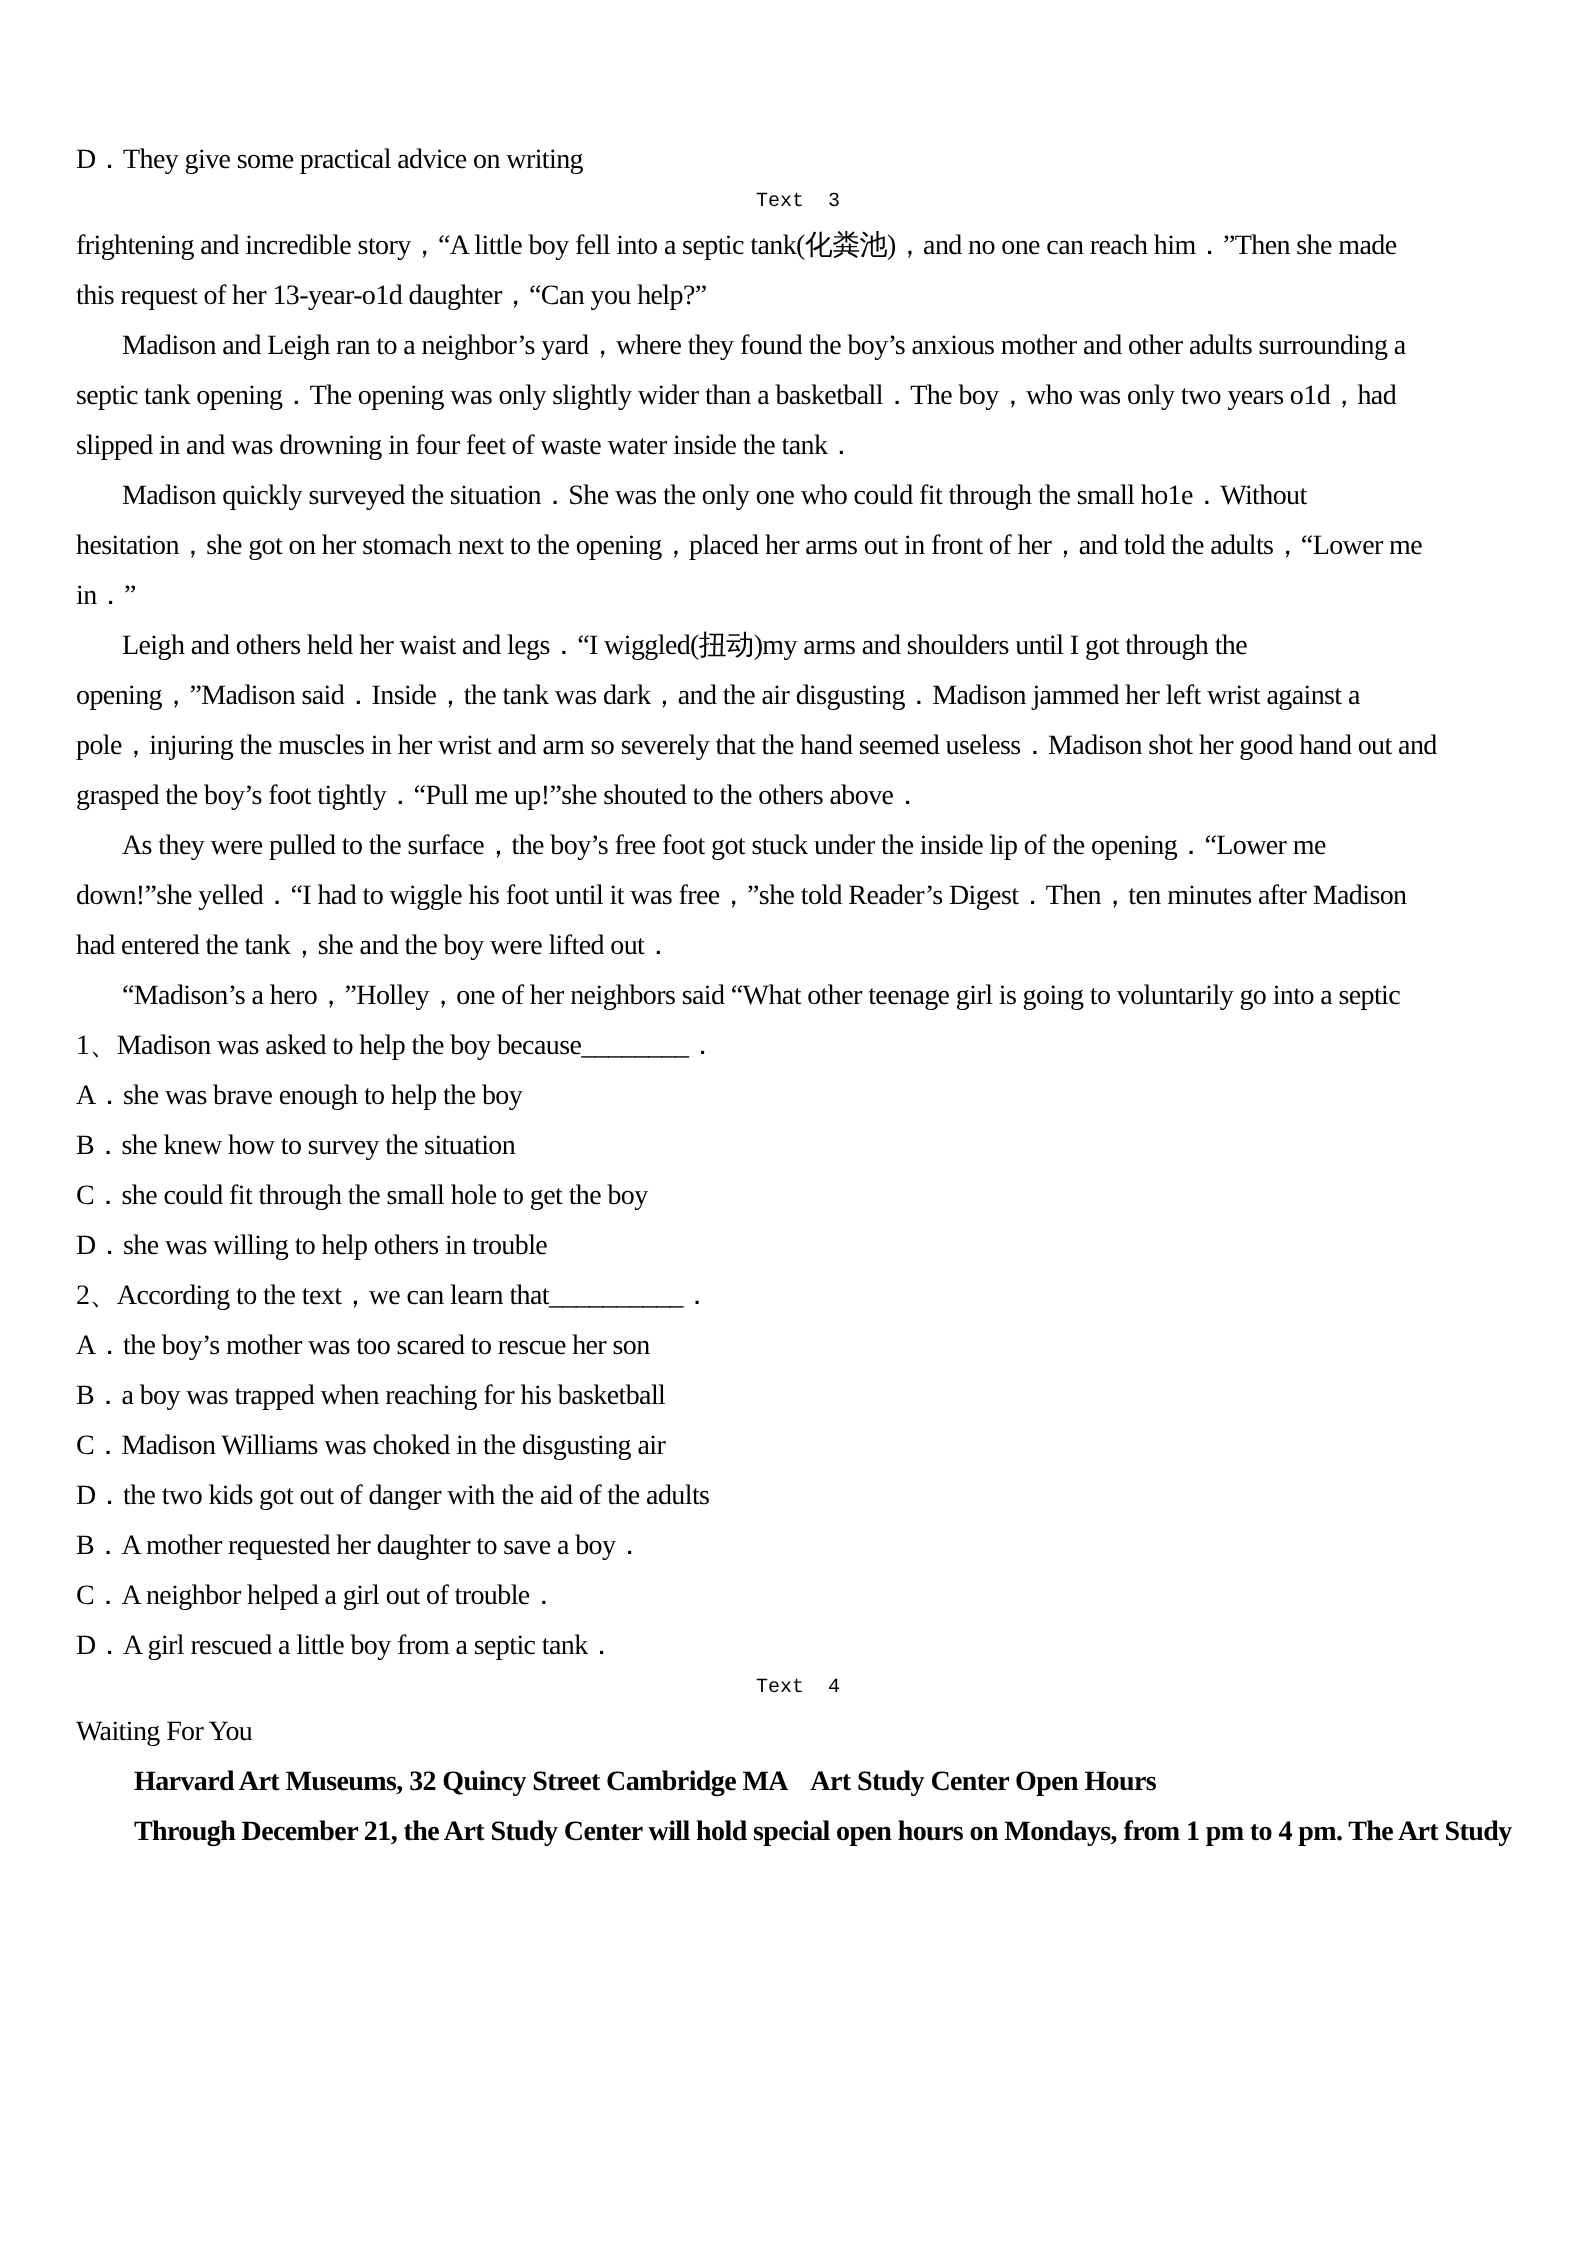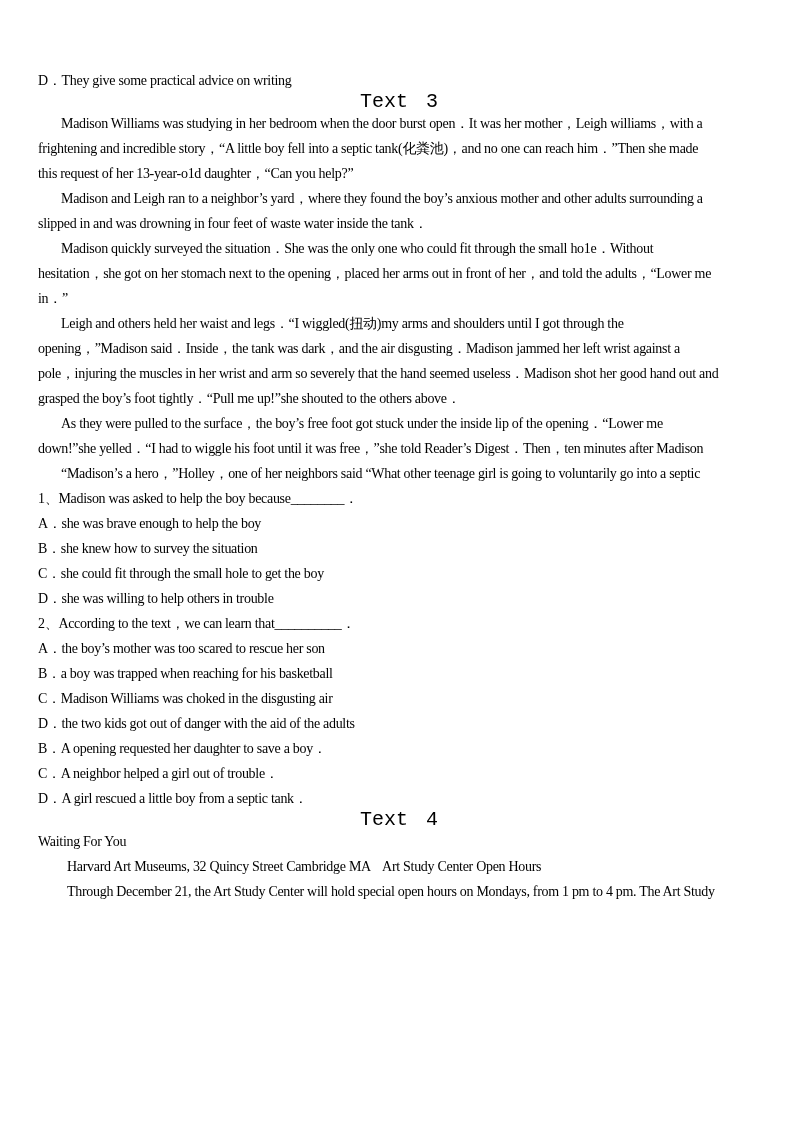--- a/index.html
+++ b/index.html
@@ -21,62 +21,63 @@
     font-size: 14px;
     letter-spacing: -0.3px;
     color: #000000;
   }
   .ln {
     line-height: 25px;
     height: 25px;
     white-space: pre;
   }
   .indent { text-indent: 23px; }
-  .indent2 { text-indent: 29px; }
+  .indent2 { text-indent: 29px; font-weight: bold; }
   .heading {
     line-height: 18px;
     height: 18px;
     text-align: center;
     font-family: "Liberation Mono", "DejaVu Sans Mono", monospace;
-    font-size: 20px;
+    font-size: 10px;
     letter-spacing: 0;
     word-spacing: 6px;
   }
 </style>
 </head>
 <body>
 
 <div class="page">
     <div class="ln ">D．They give some practical advice on writing</div>
     <div class="ln heading">Text 3</div>
-    <div class="ln indent">Madison Williams was studying in her bedroom when the door burst open．It was her mother，Leigh williams，with a</div>
     <div class="ln ">frightening and incredible story，“A little boy fell into a septic tank(化粪池)，and no one can reach him．”Then she made</div>
     <div class="ln ">this request of her 13-year-o1d daughter，“Can you help?”</div>
     <div class="ln indent">Madison and Leigh ran to a neighbor’s yard，where they found the boy’s anxious mother and other adults surrounding a</div>
+    <div class="ln ">septic tank opening．The opening was only slightly wider than a basketball．The boy，who was only two years o1d，had</div>
     <div class="ln ">slipped in and was drowning in four feet of waste water inside the tank．</div>
     <div class="ln indent">Madison quickly surveyed the situation．She was the only one who could fit through the small ho1e．Without</div>
     <div class="ln ">hesitation，she got on her stomach next to the opening，placed her arms out in front of her，and told the adults，“Lower me</div>
     <div class="ln ">in．”</div>
     <div class="ln indent">Leigh and others held her waist and legs．“I wiggled(扭动)my arms and shoulders until I got through the</div>
     <div class="ln ">opening，”Madison said．Inside，the tank was dark，and the air disgusting．Madison jammed her left wrist against a</div>
     <div class="ln ">pole，injuring the muscles in her wrist and arm so severely that the hand seemed useless．Madison shot her good hand out and</div>
     <div class="ln ">grasped the boy’s foot tightly．“Pull me up!”she shouted to the others above．</div>
     <div class="ln indent">As they were pulled to the surface，the boy’s free foot got stuck under the inside lip of the opening．“Lower me</div>
     <div class="ln ">down!”she yelled．“I had to wiggle his foot until it was free，”she told Reader’s Digest．Then，ten minutes after Madison</div>
+    <div class="ln ">had entered the tank，she and the boy were lifted out．</div>
     <div class="ln indent">“Madison’s a hero，”Holley，one of her neighbors said “What other teenage girl is going to voluntarily go into a septic</div>
     <div class="ln ">1、Madison was asked to help the boy because________．</div>
     <div class="ln ">A．she was brave enough to help the boy</div>
     <div class="ln ">B．she knew how to survey the situation</div>
     <div class="ln ">C．she could fit through the small hole to get the boy</div>
     <div class="ln ">D．she was willing to help others in trouble</div>
     <div class="ln ">2、According to the text，we can learn that__________．</div>
     <div class="ln ">A．the boy’s mother was too scared to rescue her son</div>
     <div class="ln ">B．a boy was trapped when reaching for his basketball</div>
     <div class="ln ">C．Madison Williams was choked in the disgusting air</div>
     <div class="ln ">D．the two kids got out of danger with the aid of the adults</div>
-    <div class="ln ">B．A opening requested her daughter to save a boy．</div>
+    <div class="ln ">B．A mother requested her daughter to save a boy．</div>
     <div class="ln ">C．A neighbor helped a girl out of trouble．</div>
     <div class="ln ">D．A girl rescued a little boy from a septic tank．</div>
     <div class="ln heading">Text 4</div>
     <div class="ln ">Waiting For You</div>
     <div class="ln indent2">Harvard Art Museums, 32 Quincy Street Cambridge MA    Art Study Center Open Hours</div>
     <div class="ln indent2">Through December 21, the Art Study Center will hold special open hours on Mondays, from 1 pm to 4 pm. The Art Study</div>
   </div>
 
 </body></html>

